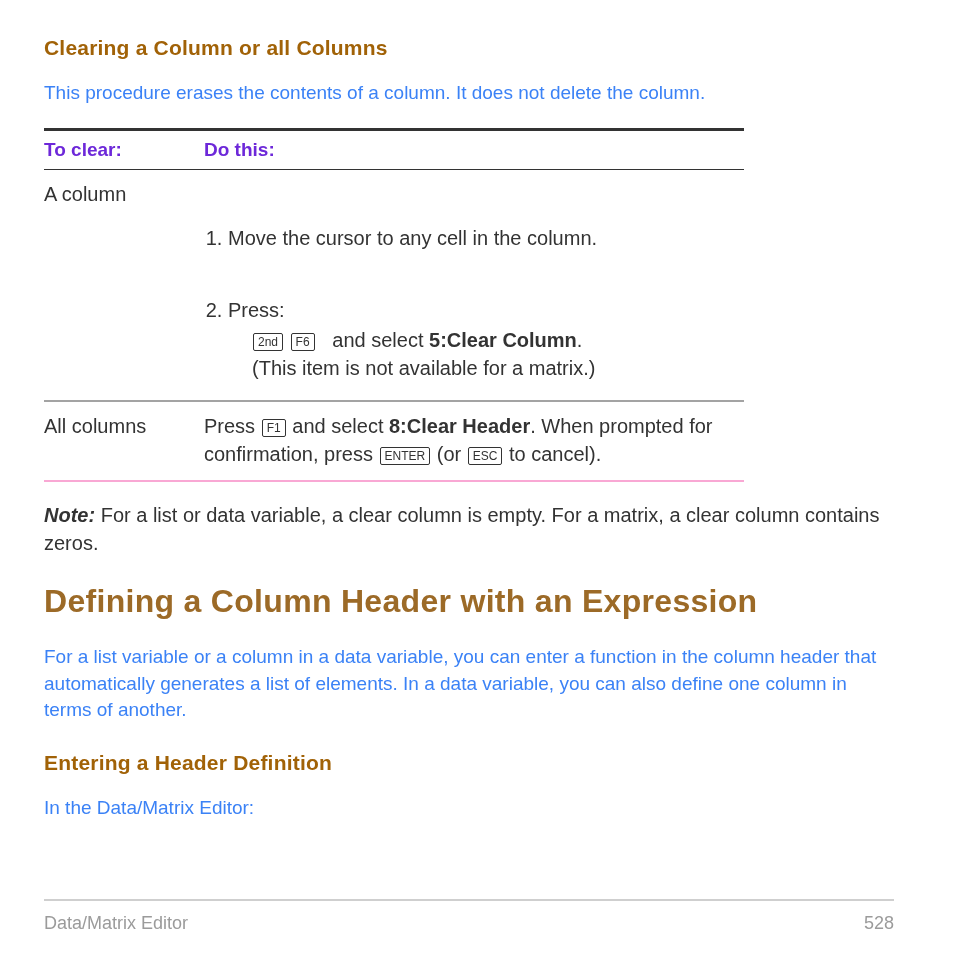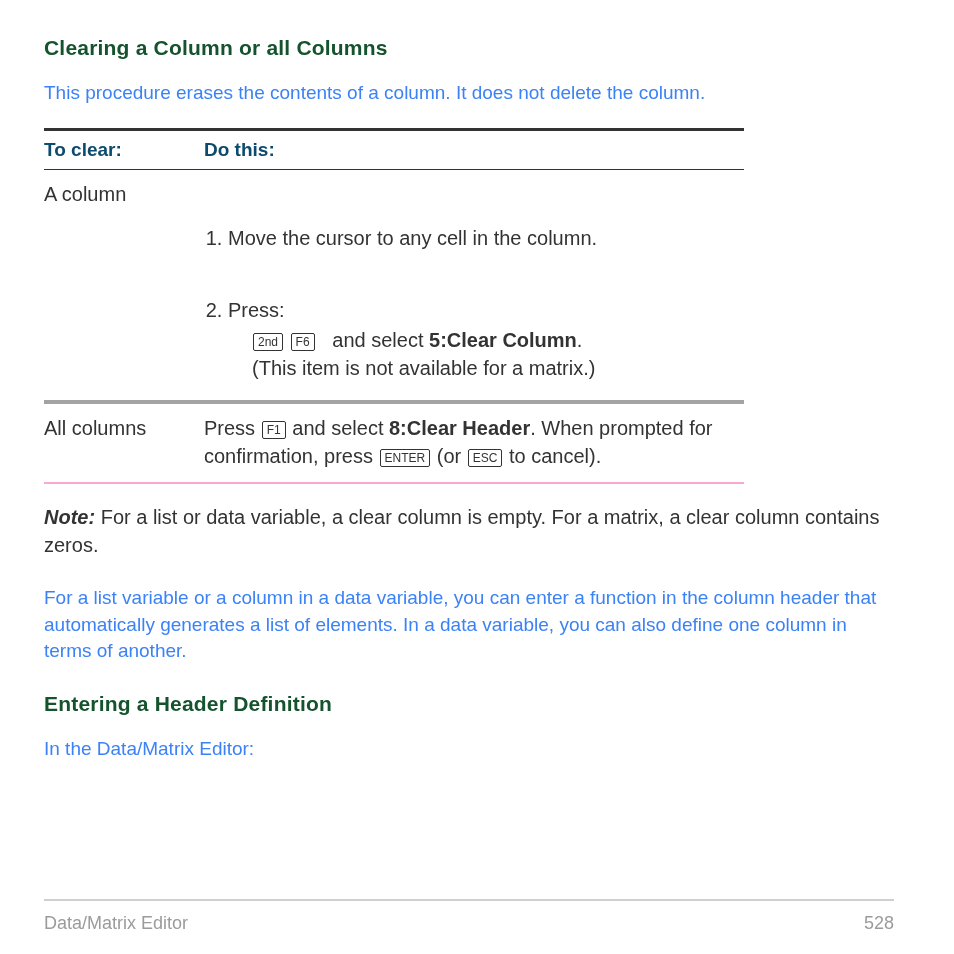--- a/index.html
+++ b/index.html
@@ -11,54 +11,54 @@
     color: #333;
   }
   .page {
     box-sizing: border-box;
     width: 954px;
     min-height: 954px;
     padding: 28px 44px 20px 44px;
     position: relative;
   }
   .h3 {
-    color: #14532d;
+    color: #a16207;
     font-weight: 900;
     font-size: 21px;
     margin: 8px 0 20px 0;
     letter-spacing: 0.2px;
   }
   .body-text {
     color: #3b82f6;
     font-size: 19px;
     line-height: 1.38;
     margin: 0 12px 22px 0;
   }
   table.proc {
     border-collapse: collapse;
     width: 700px;
     margin: 6px 0 20px 0;
   }
   table.proc thead th {
     text-align: left;
     font-weight: 700;
     font-size: 19px;
-    color: #0c4a6e;
+    color: #6d28d9;
     padding: 8px 0 8px 0;
     border-top: 3px solid #333;
     border-bottom: 1px solid #333;
     margin-top: 40px;
   }
   table.proc thead th:first-child { width: 160px; }
   table.proc tbody td {
     vertical-align: top;
     font-size: 20px;
     color: #333;
     padding: 10px 6px 12px 0;
-    border-bottom: 4px solid #a3a3a3;
+    border-bottom: 2px solid #a3a3a3;
     line-height: 1.4;
   }
   table.proc tbody tr:last-child td { border-bottom: 2px solid #f9a8d4; }
   ol.steps {
     margin: 0;
     padding: 0 0 0 24px;
   }
   ol.steps li { margin-bottom: 6px; margin-top: 44px; }
   .sub {
     margin-left: 24px;
@@ -144,20 +144,21 @@
           <span>Press </span><span class="key">F1</span><span> and select </span><span class="bold">8:Clear Header</span><span>. When prompted for confirmation, press </span><span class="key">ENTER</span><span> (or </span><span class="key">ESC</span><span> to cancel).</span>
         </td>
       </tr>
     </tbody>
   </table>
 
   <p class="note">
     <b>Note:</b><span> For a list or data variable, a clear column is empty. For a matrix, a clear column contains zeros.</span>
   </p>
 
+  <div class="h2">Defining a Column Header with an Expression</div>
 
   <p class="body-text">For a list variable or a column in a data variable, you can enter a function in the column header that automatically generates a list of elements. In a data variable, you can also define one column in terms of another.</p>
 
   <div class="h3" style="margin-top:28px;">Entering a Header Definition</div>
 
   <p class="body-text">In the Data/Matrix Editor:</p>
 
   <div class="footer">
     <span>Data/Matrix Editor</span>
     <span>528</span>

